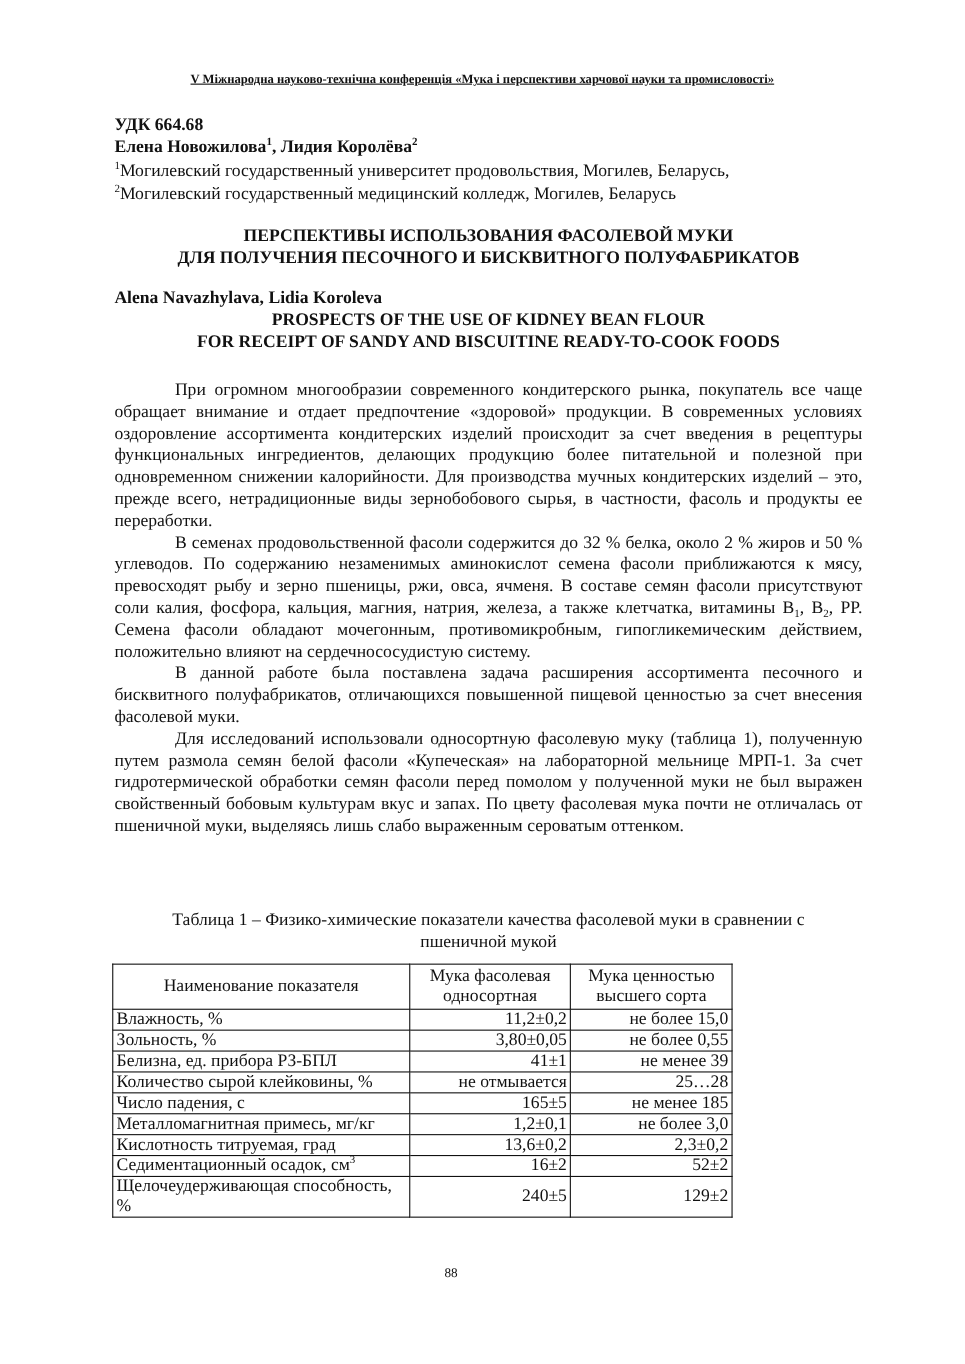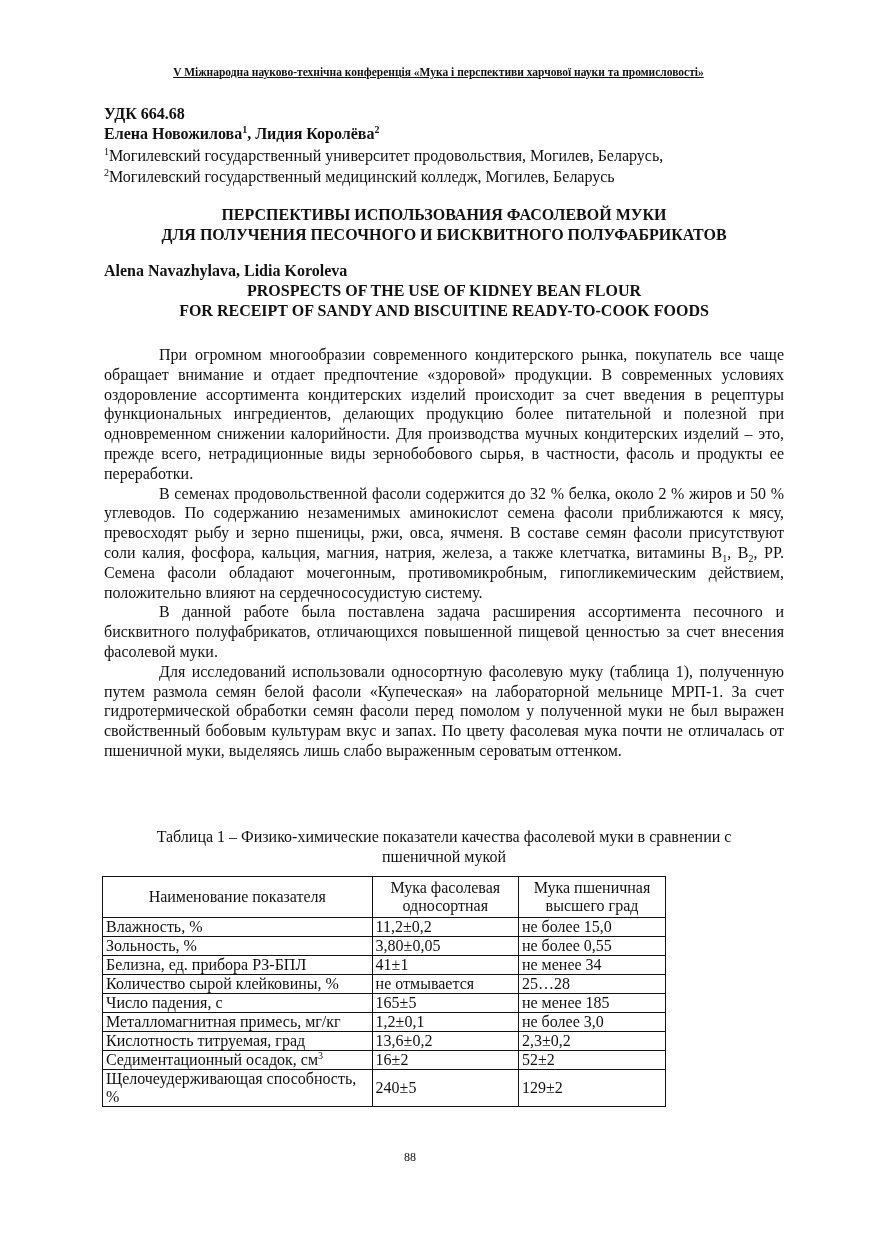--- a/index.html
+++ b/index.html
@@ -17,21 +17,21 @@
   .title-ru { top: 205px; text-align: center; font-weight: bold; font-size: 16px; line-height: 20px; }
   .authors-en { top: 261px; font-weight: bold; font-size: 16px; line-height: 20px; }
   .title-en { top: 281px; text-align: center; font-weight: bold; font-size: 16px; line-height: 20px; }
   .body { top: 345px; font-size: 16px; line-height: 19.8px; text-align: justify; }
   .body p { margin: 0; text-indent: 55px; }
   .caption { top: 827px; text-align: center; font-size: 16px; line-height: 20px; }
   table.data-table { position: absolute; top: 876px; left: 102px; width: 564px; border-collapse: collapse; font-size: 16px; }
   table.data-table th, table.data-table td { border: 1.5px solid #111; padding: 0 3px; line-height: 18px; }
   table.data-table th { font-weight: normal; height: 40px; text-align: center; }
   table.data-table td { height: 18px; }
-  table.data-table td.c { text-align: left; }
+  table.data-table td.c { text-align: right; }
   col.c1 { width: 326px; } col.c2 { width: 175px; } col.c3 { width: 181px; }
   .page-number { position: absolute; top: 1150px; left: 1px; width: 818px; text-align: center; font-size: 12px; }
 </style>
 </head>
 <body>
 
 <div class="running-header"><span>V Міжнародна науково-технічна конференція «Мука і перспективи харчової науки та промисловості»</span></div>
 
 <div class="block udk">УДК 664.68</div>
 
@@ -69,38 +69,38 @@
 <table class="data-table">
   <colgroup>
       <col class="c1">
       <col class="c2">
       <col class="c3">
     </colgroup>
   <thead>
     <tr>
       <th>Наименование показателя</th>
       <th>Мука фасолевая односортная</th>
-      <th>Мука пшеничная высшего град</th>
+      <th>Мука ценностью высшего сорта</th>
     </tr>
   </thead>
   <tbody id="tbody">
       <tr>
         <td>Влажность, %</td>
         <td class="c">11,2±0,2</td>
         <td class="c">не более 15,0</td>
       </tr>
       <tr>
         <td>Зольность, %</td>
         <td class="c">3,80±0,05</td>
         <td class="c">не более 0,55</td>
       </tr>
       <tr>
         <td>Белизна, ед. прибора РЗ-БПЛ</td>
         <td class="c">41±1</td>
-        <td class="c">не менее 34</td>
+        <td class="c">не менее 39</td>
       </tr>
       <tr>
         <td>Количество сырой клейковины, %</td>
         <td class="c">не отмывается</td>
         <td class="c">25…28</td>
       </tr>
       <tr>
         <td>Число падения, с</td>
         <td class="c">165±5</td>
         <td class="c">не менее 185</td>

